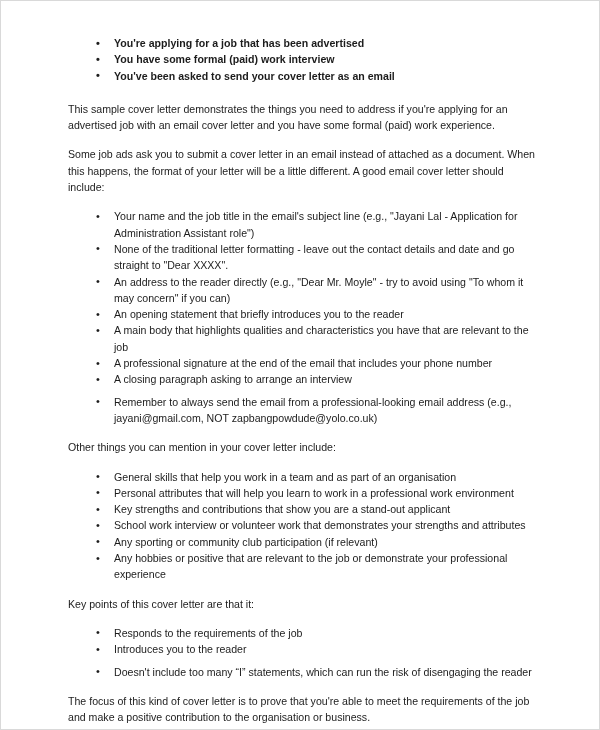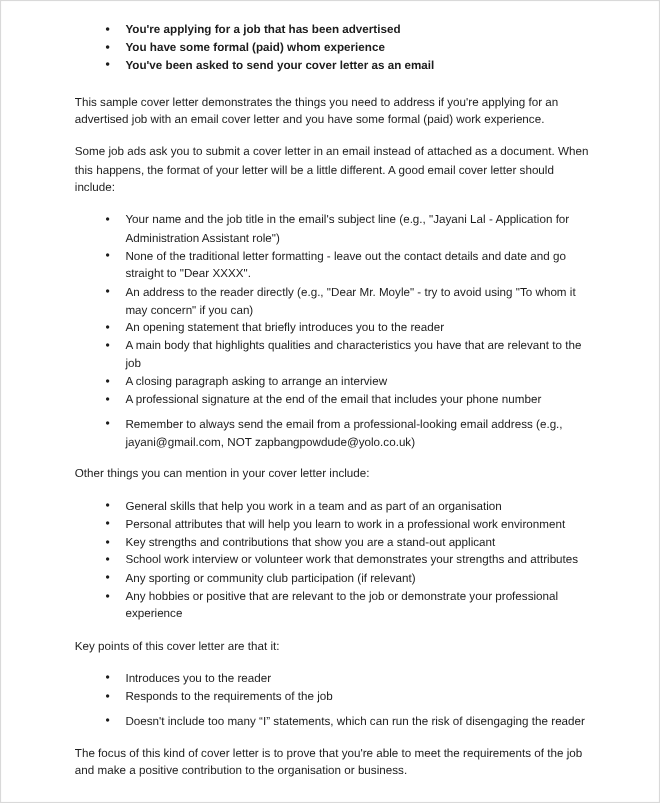--- a/index.html
+++ b/index.html
@@ -14,21 +14,21 @@
     color: #1a1a1a;
     overflow: hidden;
   }
   #page {
     position: relative;
     box-sizing: border-box;
     width: 600px;
     height: 730px;
     background: #ffffff;
     border: 1px solid #d9d9d9;
-    padding: 18px 56px 10px 67px;
+    padding: 34px 56px 10px 67px;
   }
   .para {
     font-size: 10.6px;
     line-height: 16.3px;
     margin: 0;
     text-align: left;
     color: #1c1c1c;
   }
   .gap-lg { height: 17px; }
   .gap-md { height: 13px; }
@@ -62,42 +62,42 @@
   }
   li.extra-top { margin-top: 6px; }
 </style>
 </head>
 <body>
 
 <div id="page">
 
   <ul class="blist bold">
     <li>You're applying for a job that has been advertised</li>
-    <li>You have some formal (paid) whom experience</li>
+    <li>You have some formal (paid) work interview</li>
     <li>You've been asked to send your cover letter as an email</li>
   </ul>
 
   <div class="gap-lg"></div>
 
   <p class="para">This sample cover letter demonstrates the things you need to address if you're applying for an advertised job with an email cover letter and you have some formal (paid) work experience.</p>
 
   <div class="gap-md"></div>
 
   <p class="para">Some job ads ask you to submit a cover letter in an email instead of attached as a document. When this happens, the format of your letter will be a little different. A good email cover letter should include:</p>
 
   <div class="gap-md"></div>
 
   <ul class="blist spaced">
     <li>Your name and the job title in the email's subject line (e.g., "Jayani Lal - Application for Administration Assistant role")</li>
     <li>None of the traditional letter formatting - leave out the contact details and date and go straight to "Dear XXXX".</li>
     <li>An address to the reader directly (e.g., "Dear Mr. Moyle" - try to avoid using "To whom it may concern" if you can)</li>
     <li>An opening statement that briefly introduces you to the reader</li>
     <li>A main body that highlights qualities and characteristics you have that are relevant to the job</li>
+    <li>A professional signature at the end of the email that includes your phone number</li>
     <li>A closing paragraph asking to arrange an interview</li>
-    <li>A professional signature at the end of the email that includes your phone number</li>
     <li class="extra-top">Remember to always send the email from a professional-looking email address (e.g., jayani@gmail.com, NOT zapbangpowdude@yolo.co.uk)</li>
   </ul>
 
   <div class="gap-md"></div>
 
   <p class="para">Other things you can mention in your cover letter include:</p>
 
   <div class="gap-md"></div>
 
   <ul class="blist">
@@ -109,22 +109,22 @@
     <li>Any hobbies or positive that are relevant to the job or demonstrate your professional experience</li>
   </ul>
 
   <div class="gap-md"></div>
 
   <p class="para">Key points of this cover letter are that it:</p>
 
   <div class="gap-md"></div>
 
   <ul class="blist">
+    <li>Responds to the requirements of the job</li>
     <li>Introduces you to the reader</li>
-    <li>Responds to the requirements of the job</li>
     <li class="extra-top">Doesn't include too many “I” statements, which can run the risk of disengaging the reader</li>
   </ul>
 
   <div class="gap-md"></div>
 
   <p class="para">The focus of this kind of cover letter is to prove that you're able to meet the requirements of the job and make a positive contribution to the organisation or business.</p>
 
   <div class="gap-md"></div>
 
 </div>

